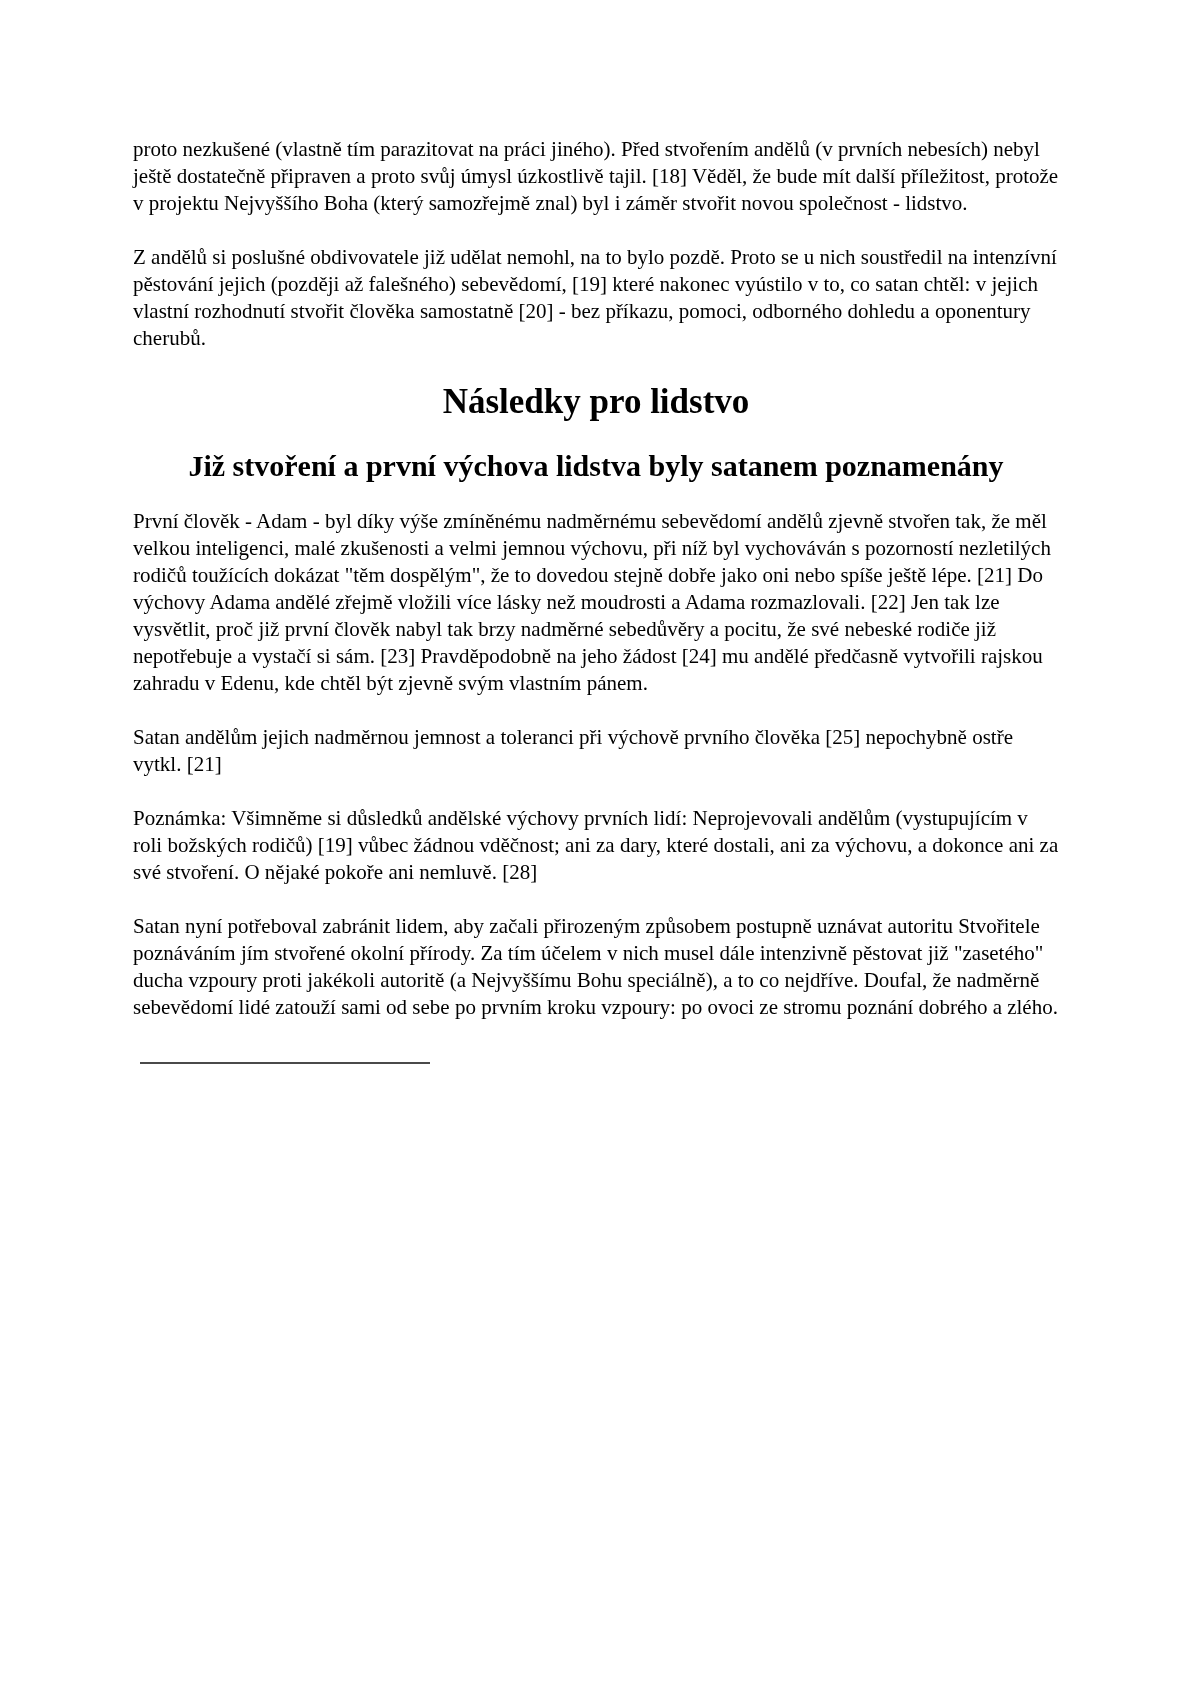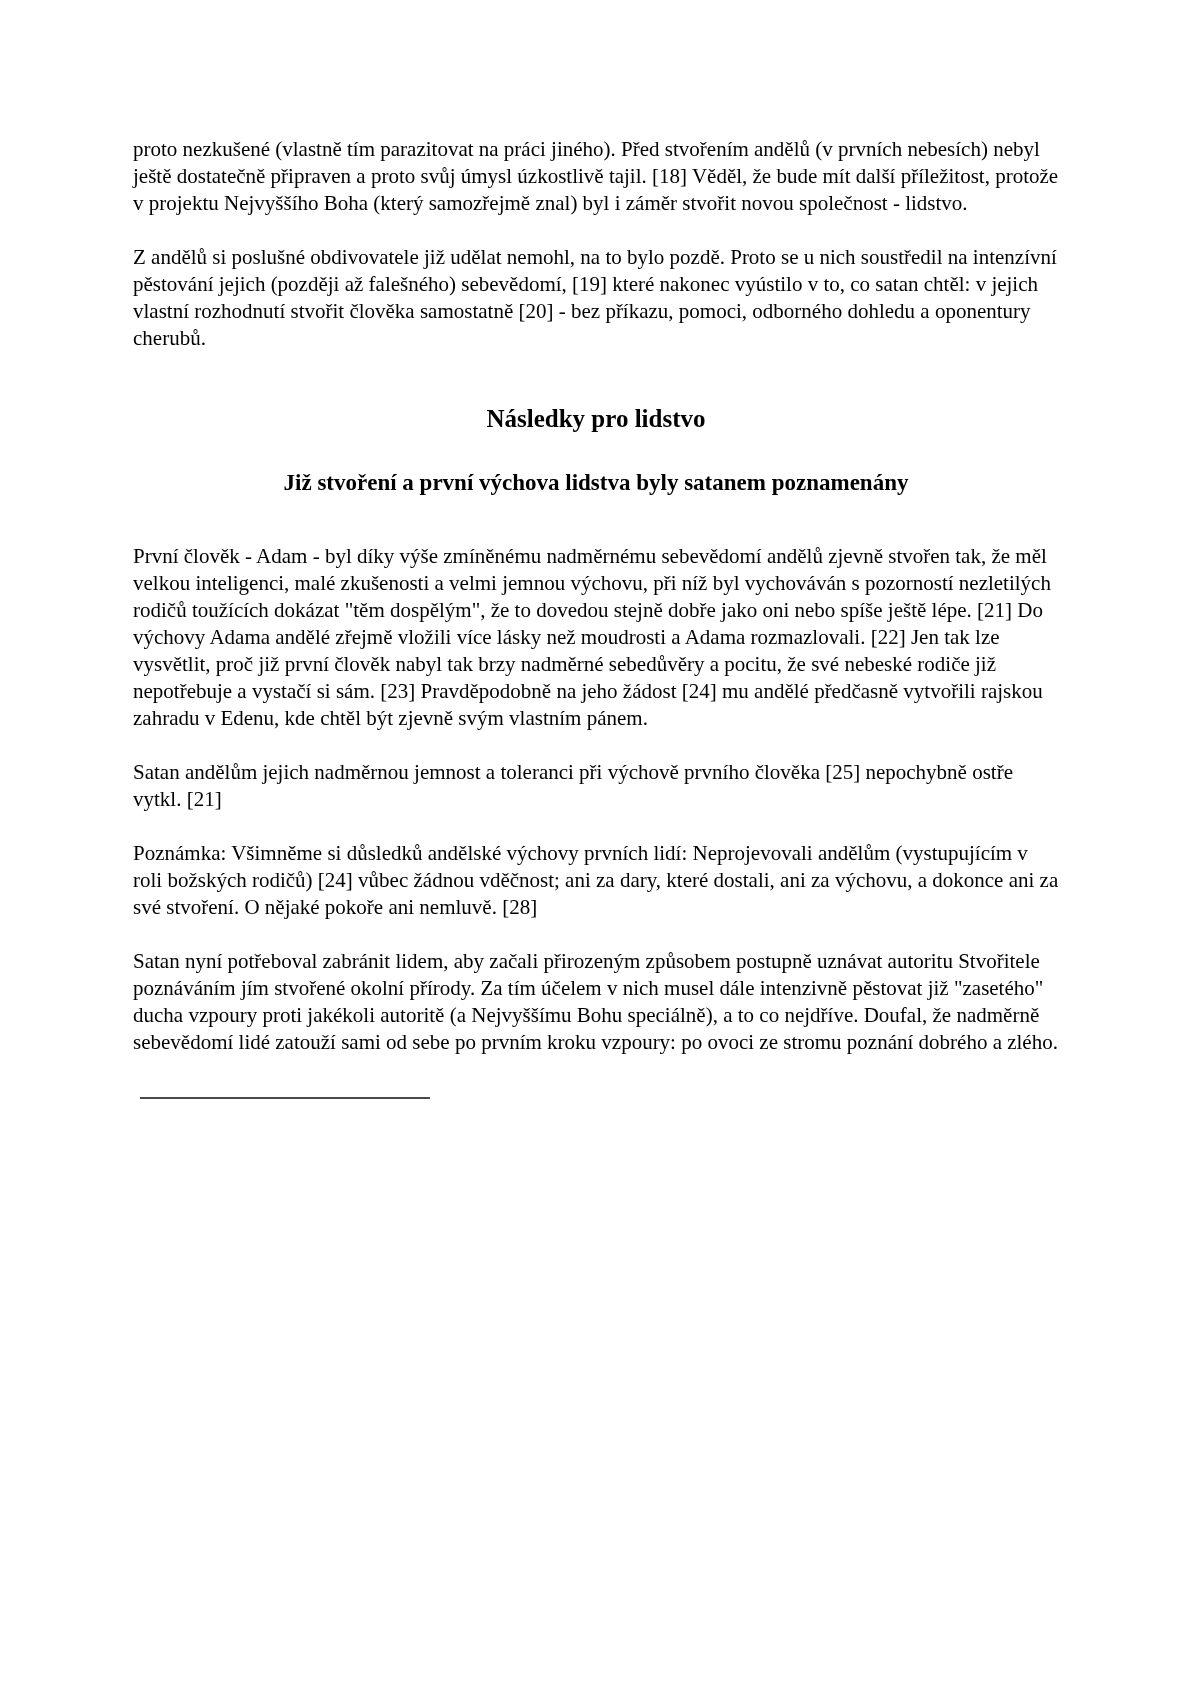--- a/index.html
+++ b/index.html
@@ -28,34 +28,34 @@
     top: 136px;
     width: 926px;
   }
   .body-par {
     font-size: 21px;
     line-height: 27px;
     margin-bottom: 27px;
     text-align: left;
   }
   .section-heading {
-    font-size: 25px;
+    font-size: 35px;
     line-height: 41px;
     font-weight: bold;
     text-align: center;
-    margin-top: 46px;
+    margin-top: 29px;
     margin-bottom: 29px;
   }
   .sub-heading {
-    font-size: 23px;
+    font-size: 30px;
     line-height: 30px;
     font-weight: bold;
     text-align: center;
     margin-top: 29px;
-    margin-bottom: 45px;
+    margin-bottom: 27px;
   }
   .footnote-rule {
     border: none;
     border-top: 2px solid #4a4a4a;
     width: 290px;
     margin: 41px 0 0 7px;
   }
 </style>
 </head>
 <body>
@@ -68,21 +68,21 @@
     <p class="body-par">Z andělů si poslušné obdivovatele již udělat nemohl, na to bylo pozdě. Proto se u nich soustředil na intenzívní pěstování jejich (později až falešného) sebevědomí, [19] které nakonec vyústilo v to, co satan chtěl: v jejich vlastní rozhodnutí stvořit člověka samostatně [20] - bez příkazu, pomoci, odborného dohledu a oponentury cherubů.</p>
 
     <h1 class="section-heading">Následky pro lidstvo</h1>
 
     <h2 class="sub-heading">Již stvoření a první výchova lidstva byly satanem poznamenány</h2>
 
     <p class="body-par">První člověk - Adam - byl díky výše zmíněnému nadměrnému sebevědomí andělů zjevně stvořen tak, že měl velkou inteligenci, malé zkušenosti a velmi jemnou výchovu, při níž byl vychováván s pozorností nezletilých rodičů toužících dokázat "těm dospělým", že to dovedou stejně dobře jako oni nebo spíše ještě lépe. [21] Do výchovy Adama andělé zřejmě vložili více lásky než moudrosti a Adama rozmazlovali. [22] Jen tak lze vysvětlit, proč již první člověk nabyl tak brzy nadměrné sebedůvěry a pocitu, že své nebeské rodiče již nepotřebuje a vystačí si sám. [23] Pravděpodobně na jeho žádost [24] mu andělé předčasně vytvořili rajskou zahradu v Edenu, kde chtěl být zjevně svým vlastním pánem.</p>
 
     <p class="body-par">Satan andělům jejich nadměrnou jemnost a toleranci při výchově prvního člověka [25] nepochybně ostře vytkl. [21]</p>
 
-    <p class="body-par">Poznámka: Všimněme si důsledků andělské výchovy prvních lidí: Neprojevovali andělům (vystupujícím v roli božských rodičů) [24] vůbec žádnou vděčnost; ani za dary, které dostali, ani za výchovu, a dokonce ani za své stvoření. O nějaké pokoře ani nemluvě. [28]</p>
+    <p class="body-par">Poznámka: Všimněme si důsledků andělské výchovy prvních lidí: Neprojevovali andělům (vystupujícím v roli božských rodičů) [19] vůbec žádnou vděčnost; ani za dary, které dostali, ani za výchovu, a dokonce ani za své stvoření. O nějaké pokoře ani nemluvě. [28]</p>
 
 
     <p class="body-par">Satan nyní potřeboval zabránit lidem, aby začali přirozeným způsobem postupně uznávat autoritu Stvořitele poznáváním jím stvořené okolní přírody. Za tím účelem v nich musel dále intenzivně pěstovat již "zasetého" ducha vzpoury proti jakékoli autoritě (a Nejvyššímu Bohu speciálně), a to co nejdříve. Doufal, že nadměrně sebevědomí lidé zatouží sami od sebe po prvním kroku vzpoury: po ovoci ze stromu poznání dobrého a zlého.</p>
 
     <hr class="footnote-rule">
 
   </div>
 </div>
 
 </body></html>

